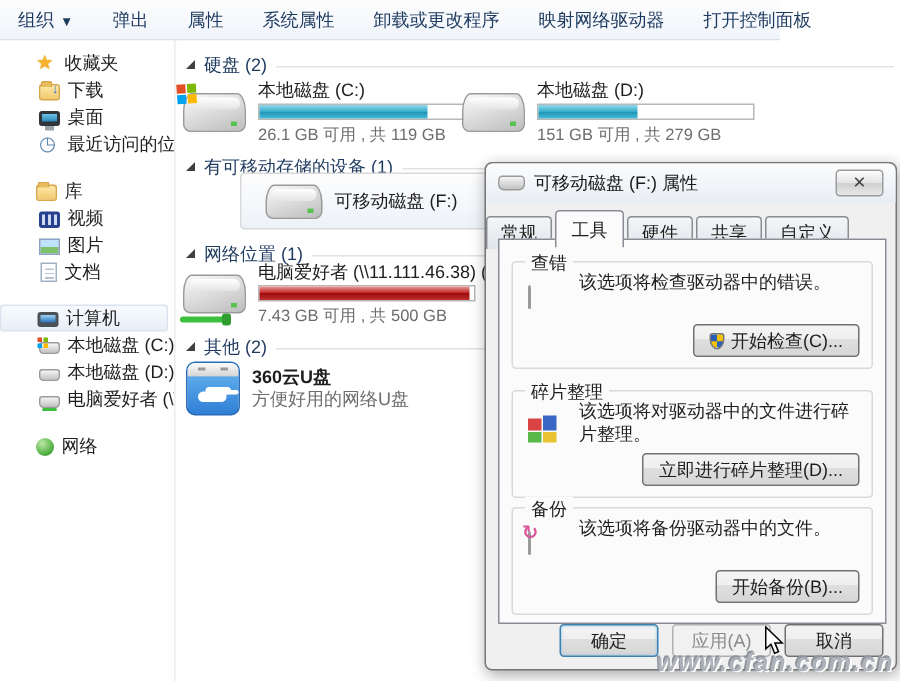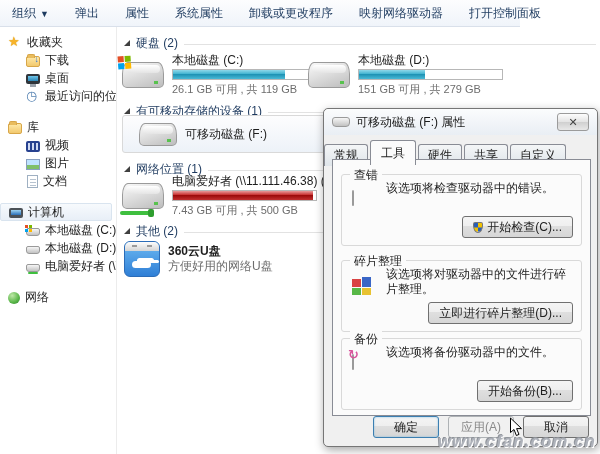--- a/index.html
+++ b/index.html
@@ -9,21 +9,21 @@
   
   .toolbar{position:absolute;left:0;top:0;width:520px;height:27px;
     background:linear-gradient(#fdfdfe,#f0f4fa);border-bottom:1px solid #d9e0ea;
     display:flex;align-items:center;gap:26px;padding-left:12px;box-sizing:border-box;}
   .tb{color:#1d3a5f;white-space:nowrap;cursor:default;}
   .tb .dd{font-size:9px;margin-left:4px;color:#1d3a5f;}
 
   
   .sidebar{position:absolute;left:0;top:27px;width:117px;bottom:0;background:#fff;
     border-right:1px solid #ececec;box-sizing:border-box;padding-top:6px;overflow:hidden;}
-  .srow{height:18px;line-height:18px;padding-left:8px;white-space:nowrap;cursor:default;
+  .srow{height:18px;line-height:18px;padding-left:24px;white-space:nowrap;cursor:default;
     display:flex;align-items:center;}
   .srow.child{padding-left:26px;}
   .srow .slabel{overflow:hidden;text-overflow:clip;}
   .srow.sel{background:linear-gradient(#f7fafd,#e8eff7);border:1px solid #d9e4ef;border-radius:2px;
     margin-right:4px;height:16px;line-height:16px;}
   .sgap{height:13px;}
 
   
   .ic{display:inline-block;width:14px;height:14px;margin-right:5px;position:relative;flex:0 0 auto;}
   .ic-star::before{content:"★";position:absolute;left:0;top:-2px;font-size:13px;color:#f7b32a;
@@ -84,21 +84,21 @@
                linear-gradient(#ffb900,#ffb900) 7px 7px/6px 6px no-repeat;}
   .cable{position:absolute;left:-3px;bottom:-7px;width:30px;height:4px;background:#3fbf3f;border-radius:2px;}
   .cable::after{content:"";position:absolute;right:-4px;top:-2px;width:6px;height:8px;background:#2e9e2e;border-radius:2px;}
   .tinfo{margin-left:8px;min-width:0;}
   .tname{line-height:14px;white-space:nowrap;}
   .gauge{width:145px;height:11px;border:1px solid #b7b7b7;background:#fff;margin:2px 0;box-sizing:border-box;}
   .gfill{height:100%;}
   .gfill.teal{background:linear-gradient(#8fd8ea,#37aecd 49%,#1f93b5 50%,#49b9d6);}
   .gfill.red{background:linear-gradient(#e89a9a,#c32222 49%,#9d0b0b 50%,#c03030);}
   .tcap{color:#6d6d6d;font-size:11px;white-space:nowrap;}
-  .tile.selected{background:linear-gradient(#fdfdfe,#edf2f8);border:1px solid #d9d9d9;border-radius:3px;}
+  .tile.selected{background:linear-gradient(#fdfdfe,#edf2f8);border:1px solid #d9d9d9;border-radius:3px;margin-left:38px;}
   .cloudusb{position:relative;width:36px;height:36px;flex:0 0 auto;border:1px solid #2b6cb8;border-radius:6px;
     background:linear-gradient(#6db9f2,#2f7fd6);box-sizing:border-box;}
   .cloudusb::before{content:"";position:absolute;left:0;right:0;top:0;height:9px;
     background:linear-gradient(#fdfdfd,#d4d4d4),#ddd;border-radius:5px 5px 0 0;
     background-image:linear-gradient(#9a9a9a,#9a9a9a),linear-gradient(#9a9a9a,#9a9a9a),linear-gradient(#fdfdfd,#d4d4d4);
     background-size:5px 2px,5px 2px,100% 100%;background-position:7px 3px,22px 3px,0 0;background-repeat:no-repeat;}
   .cloudusb::after{content:"";position:absolute;left:7px;bottom:8px;width:19px;height:7px;background:#fff;
     border-radius:7px;box-shadow:4px -4px 0 -1px #fff,10px -3px 0 -2px #fff;}
 
   

